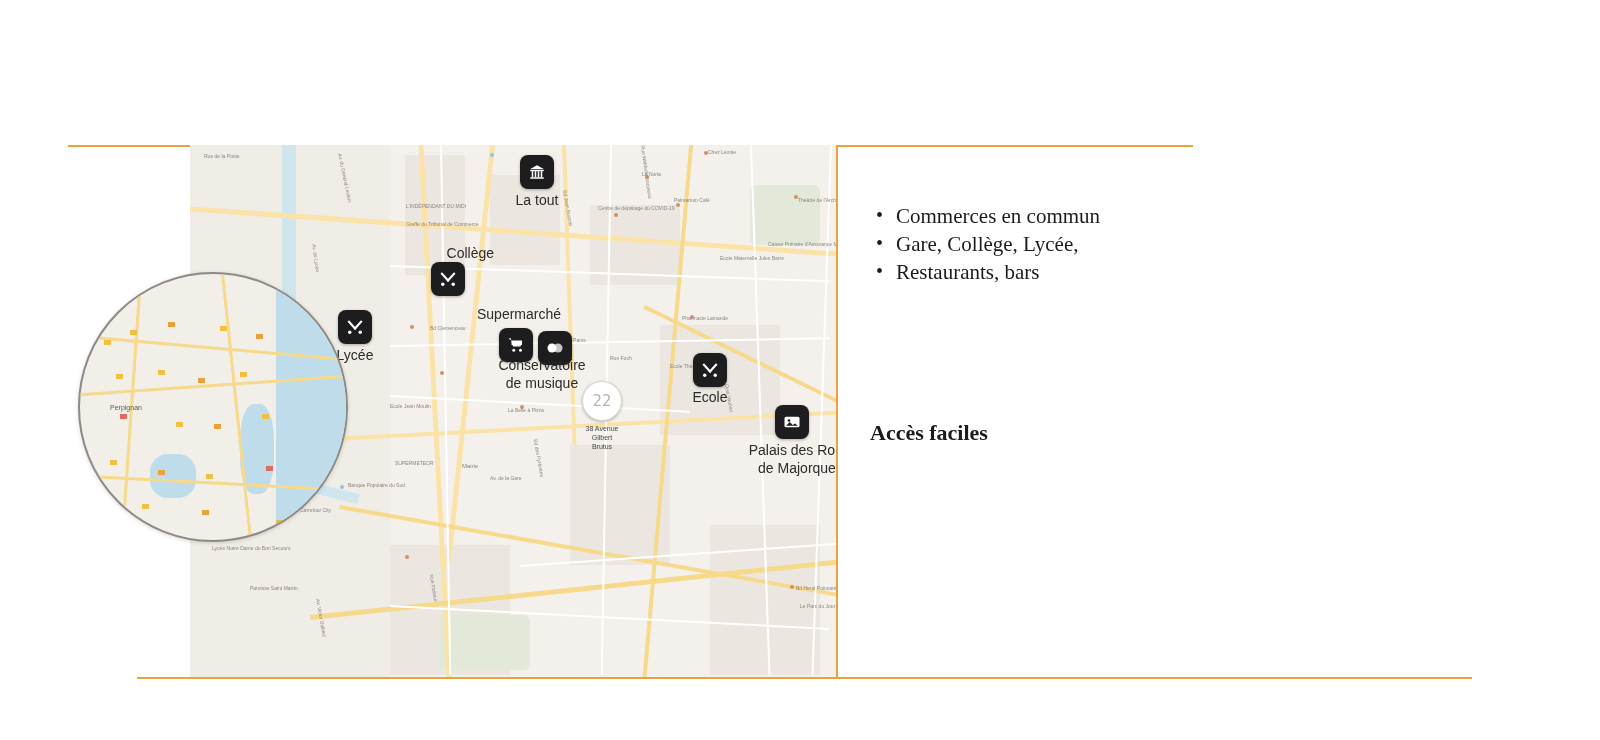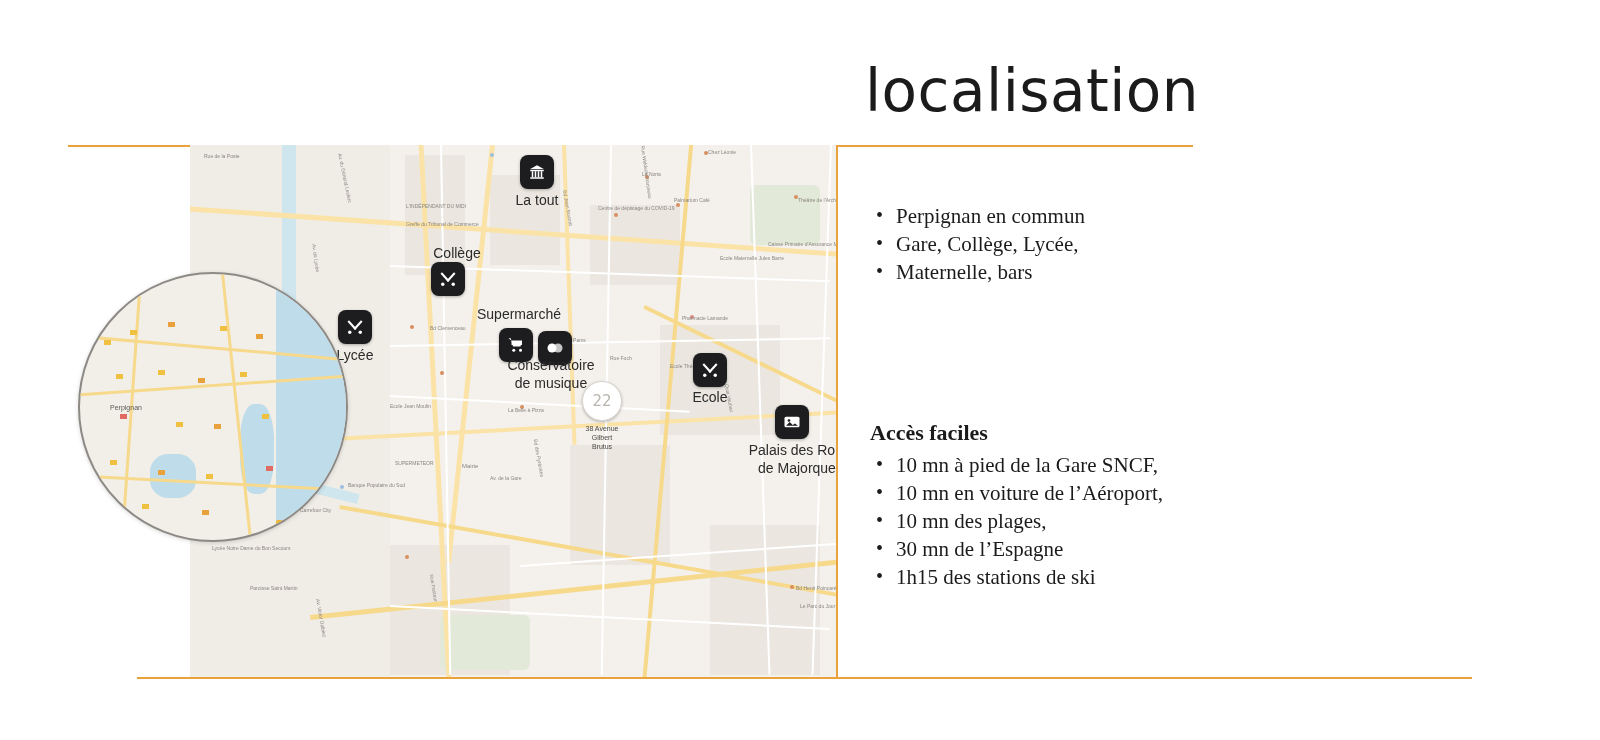--- a/index.html
+++ b/index.html
@@ -250,21 +250,20 @@
     color: #1b1b1b;
   }
   .block-1 { top: 203px; }
   .block-2 { top: 420px; }
 </style>
 </head>
 <body>
 
 <div class="slide">
 
-  <div class="title">localisation</div>
 
   <div class="rule-top"></div>
   <div class="rule-bottom"></div>
   <div class="rule-vert"></div>
 
   <div class="map-wrap">
     <div class="map-base"></div>
 
     <div class="blk" style="left:0;top:0;width:200px;height:532px;opacity:.5;"></div>
     <div class="blk" style="left:215px;top:10px;width:60px;height:120px;"></div>
@@ -363,21 +362,21 @@
     <div class="pin-label" style="left:316px;top:47px;width:62px;">La tout</div>
 
     <div class="pin" style="left:241px;top:117px;">
       <svg width="18" height="18" viewBox="0 0 24 24" fill="#fff">
         <path d="M4 3l10 11-2 2L2 5z"></path>
           <path d="M20 3L10 14l2 2L22 5z"></path>
         <circle cx="5" cy="19" r="2.3"></circle>
           <circle cx="19" cy="19" r="2.3"></circle>
       </svg>
     </div>
-    <div class="pin-label" style="left:238px;top:100px;width:58px;">Collège</div>
+    <div class="pin-label" style="left:246px;top:100px;width:58px;text-align:right;">Collège</div>
 
     <div class="pin" style="left:148px;top:165px;">
       <svg width="18" height="18" viewBox="0 0 24 24" fill="#fff">
         <path d="M4 3l10 11-2 2L2 5z"></path>
           <path d="M20 3L10 14l2 2L22 5z"></path>
         <circle cx="5" cy="19" r="2.3"></circle>
           <circle cx="19" cy="19" r="2.3"></circle>
       </svg>
     </div>
     <div class="pin-label" style="left:136px;top:202px;width:58px;">Lycée</div>
@@ -391,21 +390,21 @@
       </svg>
     </div>
     <div class="pin-label" style="left:274px;top:161px;width:110px;">Supermarché</div>
 
     <div class="pin" style="left:348px;top:186px;">
       <svg width="18" height="18" viewBox="0 0 24 24" fill="#fff">
         <circle cx="8" cy="12" r="6"></circle>
           <circle cx="16" cy="12" r="6" opacity=".75"></circle>
       </svg>
     </div>
-    <div class="pin-label" style="left:300px;top:212px;width:122px;line-height:1.25;"><span style="white-space:pre-line;">Conservatoire
+    <div class="pin-label" style="left:291px;top:212px;width:122px;line-height:1.25;"><span style="white-space:pre-line;">Conservatoire
 de musique</span></div>
 
     <div class="pin" style="left:503px;top:208px;">
       <svg width="18" height="18" viewBox="0 0 24 24" fill="#fff">
         <path d="M4 3l10 11-2 2L2 5z"></path>
           <path d="M20 3L10 14l2 2L22 5z"></path>
         <circle cx="5" cy="19" r="2.3"></circle>
           <circle cx="19" cy="19" r="2.3"></circle>
       </svg>
     </div>
@@ -461,30 +460,23 @@
     <div class="inset-dot r" style="left:186px;top:192px;"></div>
     <div class="inset-dot" style="left:62px;top:230px;"></div>
     <div class="inset-dot o" style="left:122px;top:236px;"></div>
 
     <div class="inset-label" style="left:30px;top:130px;font-size:7px;color:#5d5a56;">Perpignan</div>
     <div class="inset-badge">IKEA</div>
   </div>
 
   <div class="col block-1">
     <ul class="items">
-      <li>Perpignan en commun</li>
+      <li>Commerces en commun</li>
       <li>Gare, Collège, Lycée,</li>
-      <li>Maternelle, bars</li>
+      <li>Restaurants, bars</li>
     </ul>
   </div>
 
   <div class="col block-2">
     <h2 class="sec-head">Accès faciles</h2>
-    <ul class="items">
-      <li>10 mn à pied de la Gare SNCF,</li>
-      <li>10 mn en voiture de l’Aéroport,</li>
-      <li>10 mn des plages,</li>
-      <li>30 mn de l’Espagne</li>
-      <li>1h15 des stations de ski</li>
-    </ul>
   </div>
 
 </div>
 
 </body></html>

